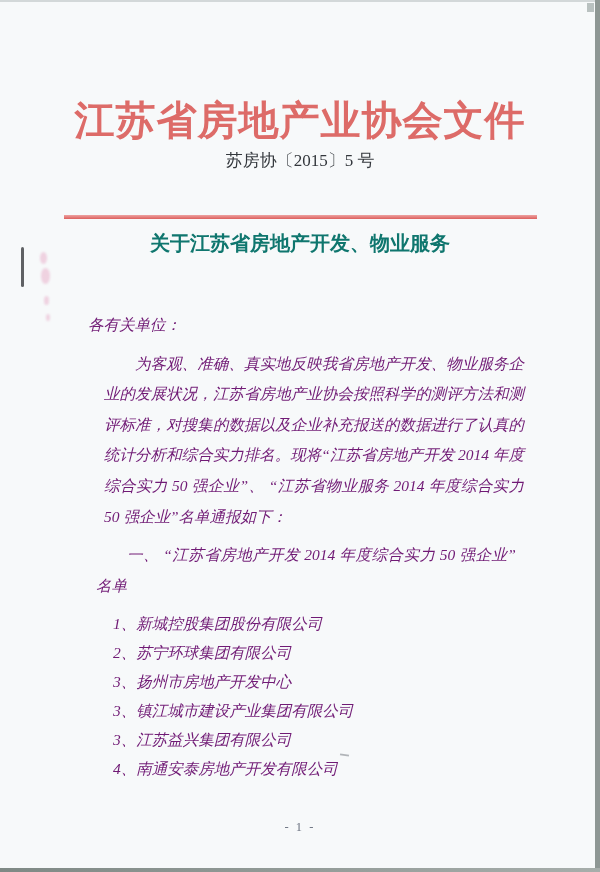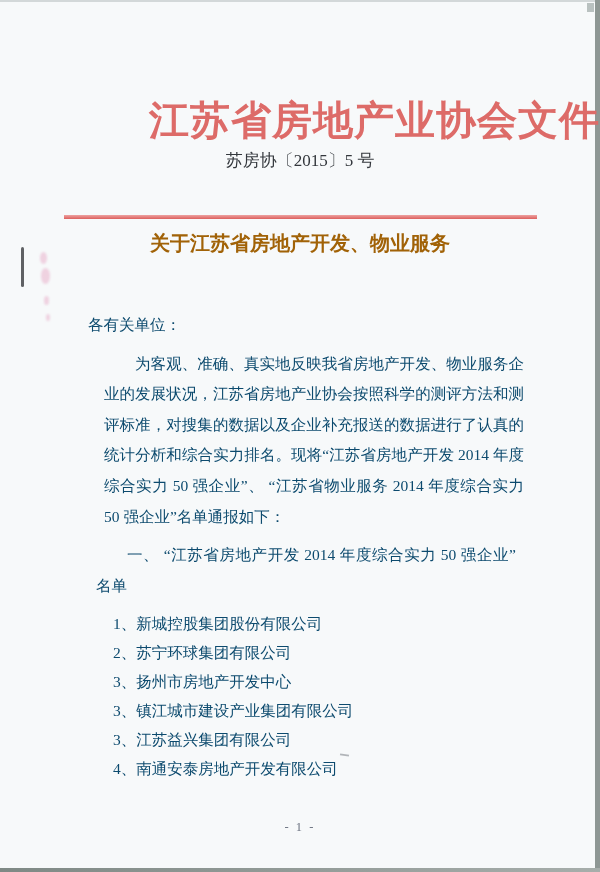--- a/index.html
+++ b/index.html
@@ -14,44 +14,45 @@
   
   .edge-top    { position: absolute; top: 0; left: 0; width: 100%; height: 2px; background: #d3d8d9; }
   .edge-right  { position: absolute; top: 0; right: 0; width: 5px; height: 100%; background: #8e9794; }
   .edge-bottom { position: absolute; bottom: 0; left: 0; width: 100%; height: 4px;
                  background: linear-gradient(to right, #7f8985, #a7aeab); }
   .corner-mark { position: absolute; top: 3px; right: 6px; width: 7px; height: 9px; background: #b9c1c0; }
 
   
   .letterhead {
     position: absolute; top: 95px; left: 0; width: 100%;
-    text-align: right; font-size: 40px; line-height: 52px;
+    text-align: center; font-size: 40px; line-height: 52px;
     font-weight: bold; letter-spacing: 1px; color: #dd6b68;
   }
   .doc-number {
     position: absolute; top: 148px; left: 0; width: 100%;
     text-align: center; font-size: 17px; line-height: 26px; color: #33373c;
   }
   .red-rule {
     position: absolute; top: 215px; left: 64px; width: 473px; height: 4px;
     background: linear-gradient(to bottom, #eda3a1, #dd5f5d);
   }
 
   
   .doc-title {
     position: absolute; top: 228px; left: 0; width: 100%;
     text-align: center; font-weight: bold; font-size: 20px;
-    line-height: 31.5px; color: #a16207;
+    line-height: 31.5px; color: #0f766e;
   }
 
   
   .body-text {
     position: absolute; top: 310px; left: 88px; width: 436px;
-    font-size: 15.5px; line-height: 30.6px; color: #0c4a6e;
+    font-size: 15.5px; line-height: 30.6px; color: #701a75;
     text-align: justify;
+    font-style: italic;
   }
   .salutation { line-height: 30.6px; }
   .paragraph  { margin: 8px 0 0 16px; text-indent: 31px; }
   .section-heading { margin: 8px; text-indent: 31px; }
   .company-list { margin: 0; padding: 0; list-style: none; }
   .company-list .list-item { padding-left: 25px; line-height: 29px; }
 
   .page-number {
     position: absolute; top: 820px; left: 0; width: 100%;
     text-align: center; font-size: 12.5px; letter-spacing: 2px; color: #6b7280;

